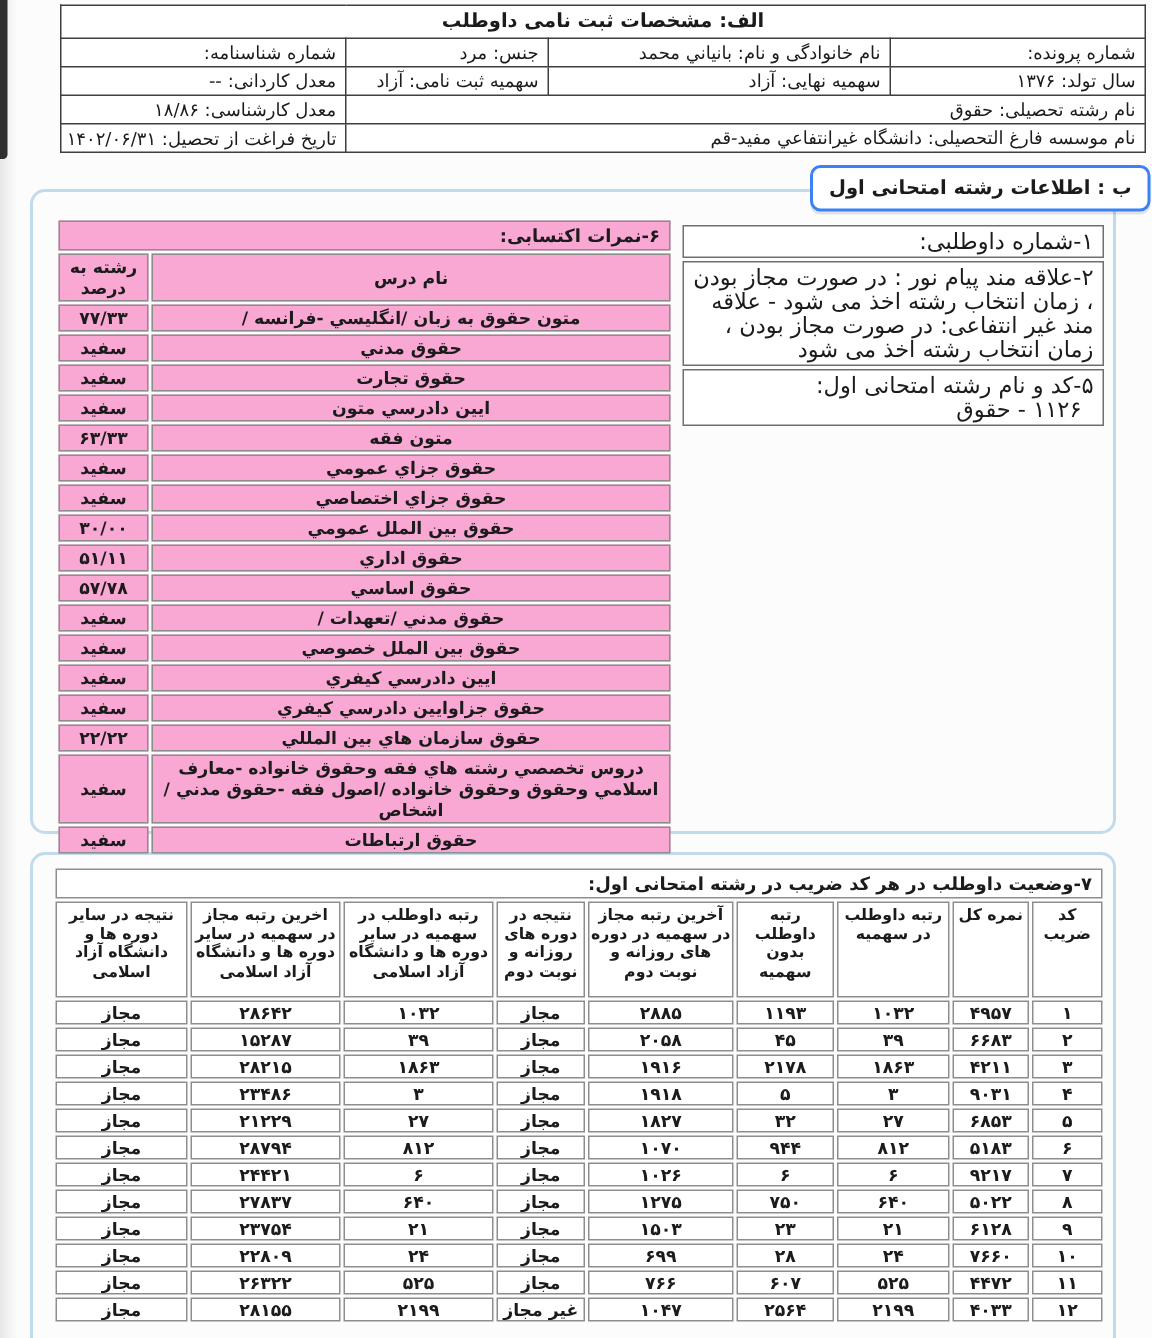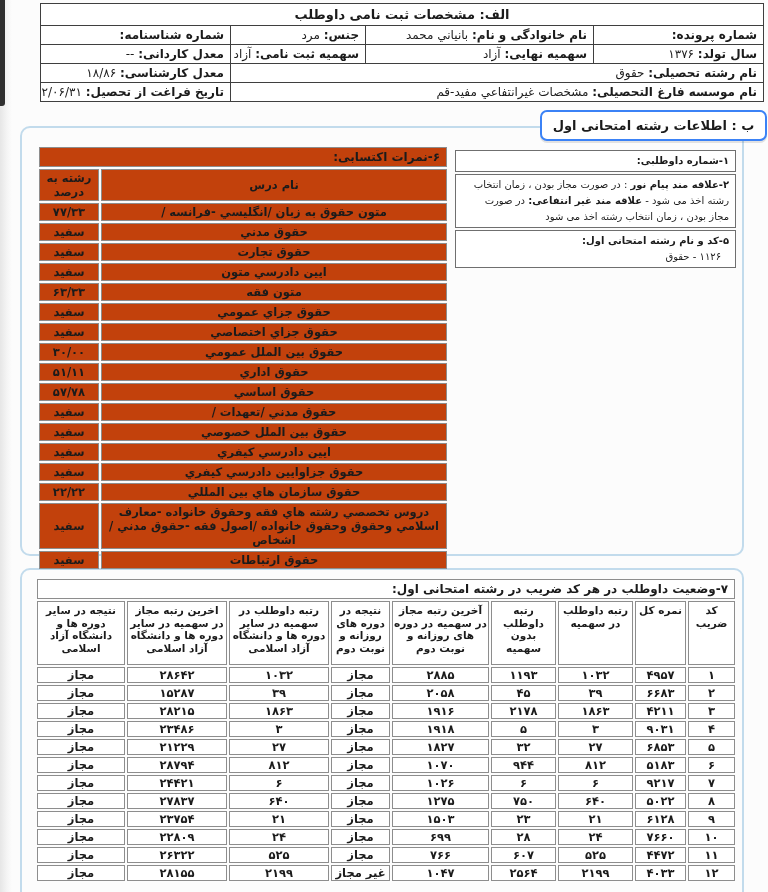--- a/index.html
+++ b/index.html
@@ -2,21 +2,21 @@
 <html lang="fa" dir="rtl"><head>
 <meta charset="utf-8">
 <style>
   html,body{margin:0;padding:0;}
   body{
     width:768px;height:892px;position:relative;overflow:hidden;
     background:#fcfcfc;color:#1b1b1b;direction:rtl;
     font-family:"DejaVu Sans",sans-serif;
   }
   .abs{position:absolute;}
-  .lbl{font-weight:bold;}
+  .lbl{font-weight:normal;}
   .val{font-weight:normal;}
 
   
   #edge-shade{left:0;top:0;width:12px;height:892px;
     background:linear-gradient(90deg,#e6e6e6 0%,#f5f5f5 60%,#fcfcfc 100%);}
   #corner-mark{left:0;top:0;width:5px;height:106px;background:#2f2f2f;
     border-bottom-right-radius:3px;}
 
   
   #reg-table{left:40px;top:3px;width:723px;border-collapse:collapse;table-layout:fixed;}
@@ -29,28 +29,28 @@
   #b-container{left:20px;top:126px;width:724px;height:430px;}
   #coef-container{left:20px;top:568px;width:724px;height:346px;}
   #b-legend{left:540px;top:110px;width:227px;height:31px;background:#fff;
     border:2px solid #3b82f6;border-radius:7px;z-index:3;display:flex;align-items:center;
     justify-content:center;font-weight:bold;font-size:13px;box-sizing:border-box;
     box-shadow:0 2px 0 rgba(0,0,0,0.10);}
 
   
   #info-box{left:455px;top:150px;width:281px;z-index:2;}
   .b-item{border:1px solid #6f6f6f;background:#fff;margin-bottom:2px;
-    padding:2px 6px;font-size:10px;line-height:16px;box-sizing:border-box;}
+    padding:2px 6px;font-size:15px;line-height:16px;box-sizing:border-box;}
   .check{font-weight:bold;}
   .code-line{font-weight:normal;padding-right:8px;}
 
   
   #scores-table{left:37px;top:145px;width:412px;border-collapse:separate;
     border-spacing:2px;table-layout:fixed;z-index:2;}
-  #scores-table td{border:1px solid #8d8d8d;background:#c2410c;text-align:center;
+  #scores-table td{border:1px solid #8d8d8d;background:#f9a8d4;text-align:center;
     font-size:11.5px;font-weight:bold;padding:1px 3px;height:18px;line-height:14px;
     box-sizing:border-box;vertical-align:middle;overflow:hidden;}
   #scores-table td.tbl-title{text-align:right;font-size:12px;height:20px;padding-right:6px;}
   #scores-table td.hdr{height:32px;}
 
   
   #coef-table{left:35px;top:577px;width:702px;border-collapse:separate;
     border-spacing:2px;table-layout:fixed;z-index:2;}
   #coef-table td{border:1px solid #8d8d8d;background:#fff;text-align:center;
     font-size:11.5px;font-weight:bold;box-sizing:border-box;overflow:hidden;}
@@ -86,21 +86,21 @@
     <td><span class="lbl">سال تولد:</span> <span class="val">۱۳۷۶</span></td>
     <td><span class="lbl">سهمیه نهایی:</span> <span class="val">آزاد</span></td>
     <td><span class="lbl">سهمیه ثبت نامی:</span> <span class="val">آزاد</span></td>
     <td><span class="lbl">معدل کاردانی:</span> <span class="val">--</span></td>
   </tr>
   <tr>
     <td colspan="3"><span class="lbl">نام رشته تحصیلی:</span> <span class="val">حقوق</span></td>
     <td><span class="lbl">معدل کارشناسی:</span> <span class="val">۱۸/۸۶</span></td>
   </tr>
   <tr>
-    <td colspan="3"><span class="lbl">نام موسسه فارغ التحصیلی:</span> <span class="val">مشخصات غیرانتفاعي مفید-قم</span></td>
+    <td colspan="3"><span class="lbl">نام موسسه فارغ التحصیلی:</span> <span class="val">دانشگاه غیرانتفاعي مفید-قم</span></td>
     <td><span class="lbl">تاریخ فراغت از تحصیل:</span> <span class="val">۱۴۰۲/۰۶/۳۱</span></td>
   </tr>
 </tbody>
   </table>
 
 <div id="b-container" class="abs blue-box"></div>
 <div id="b-legend" class="abs">
   <span>ب : اطلاعات رشته امتحانی اول</span>
 </div>
 

